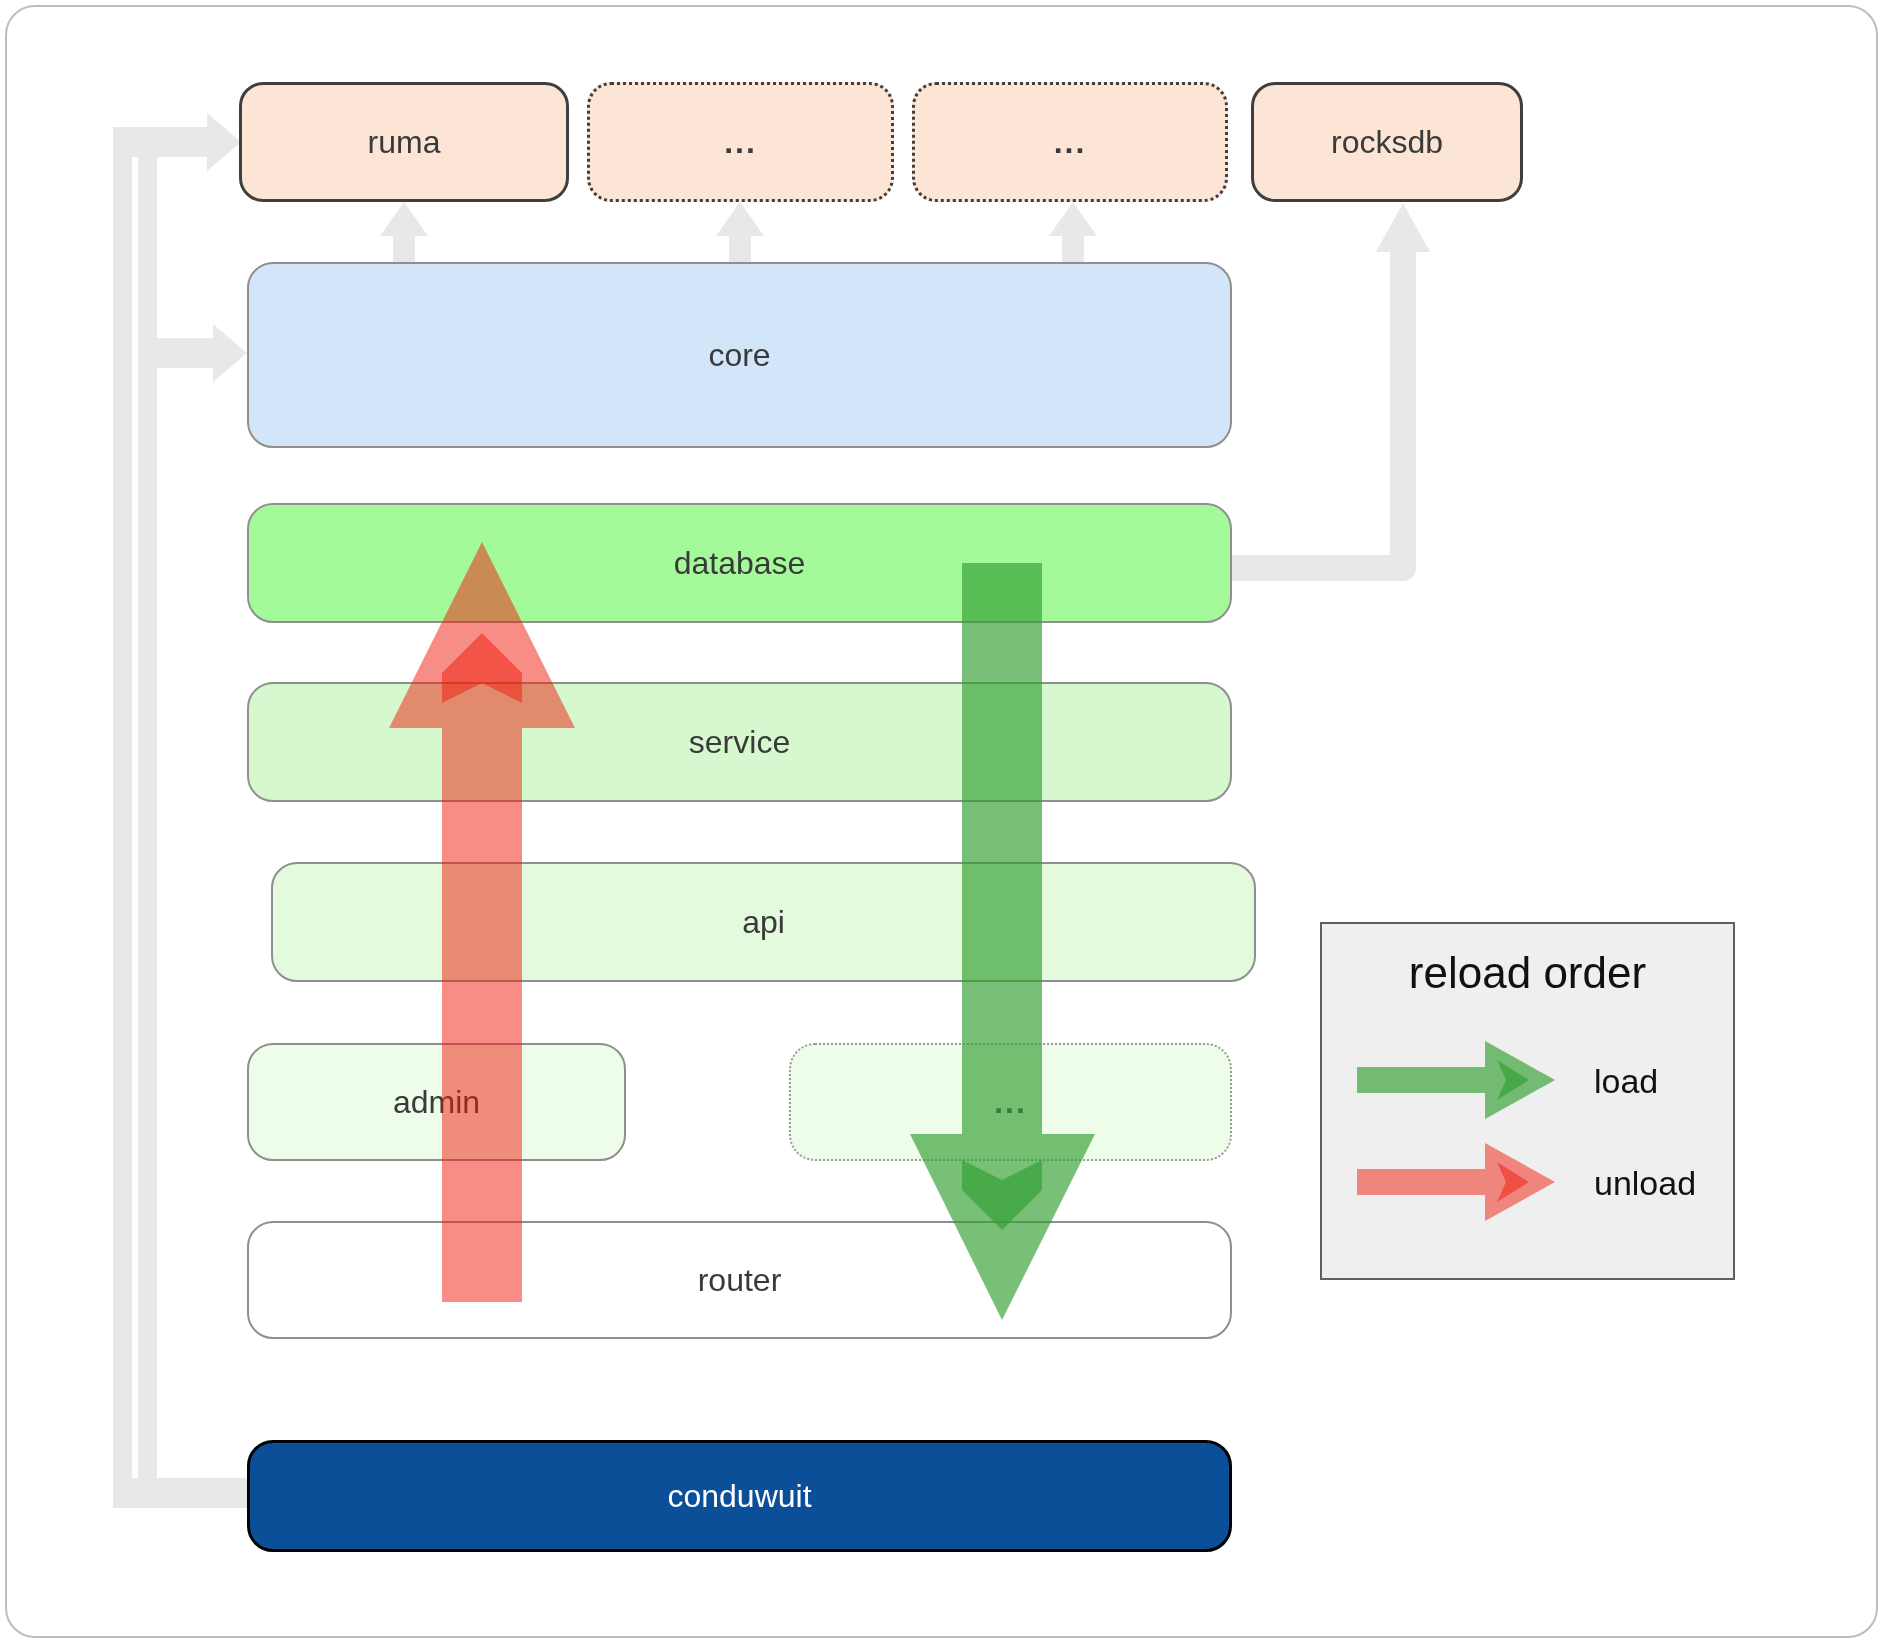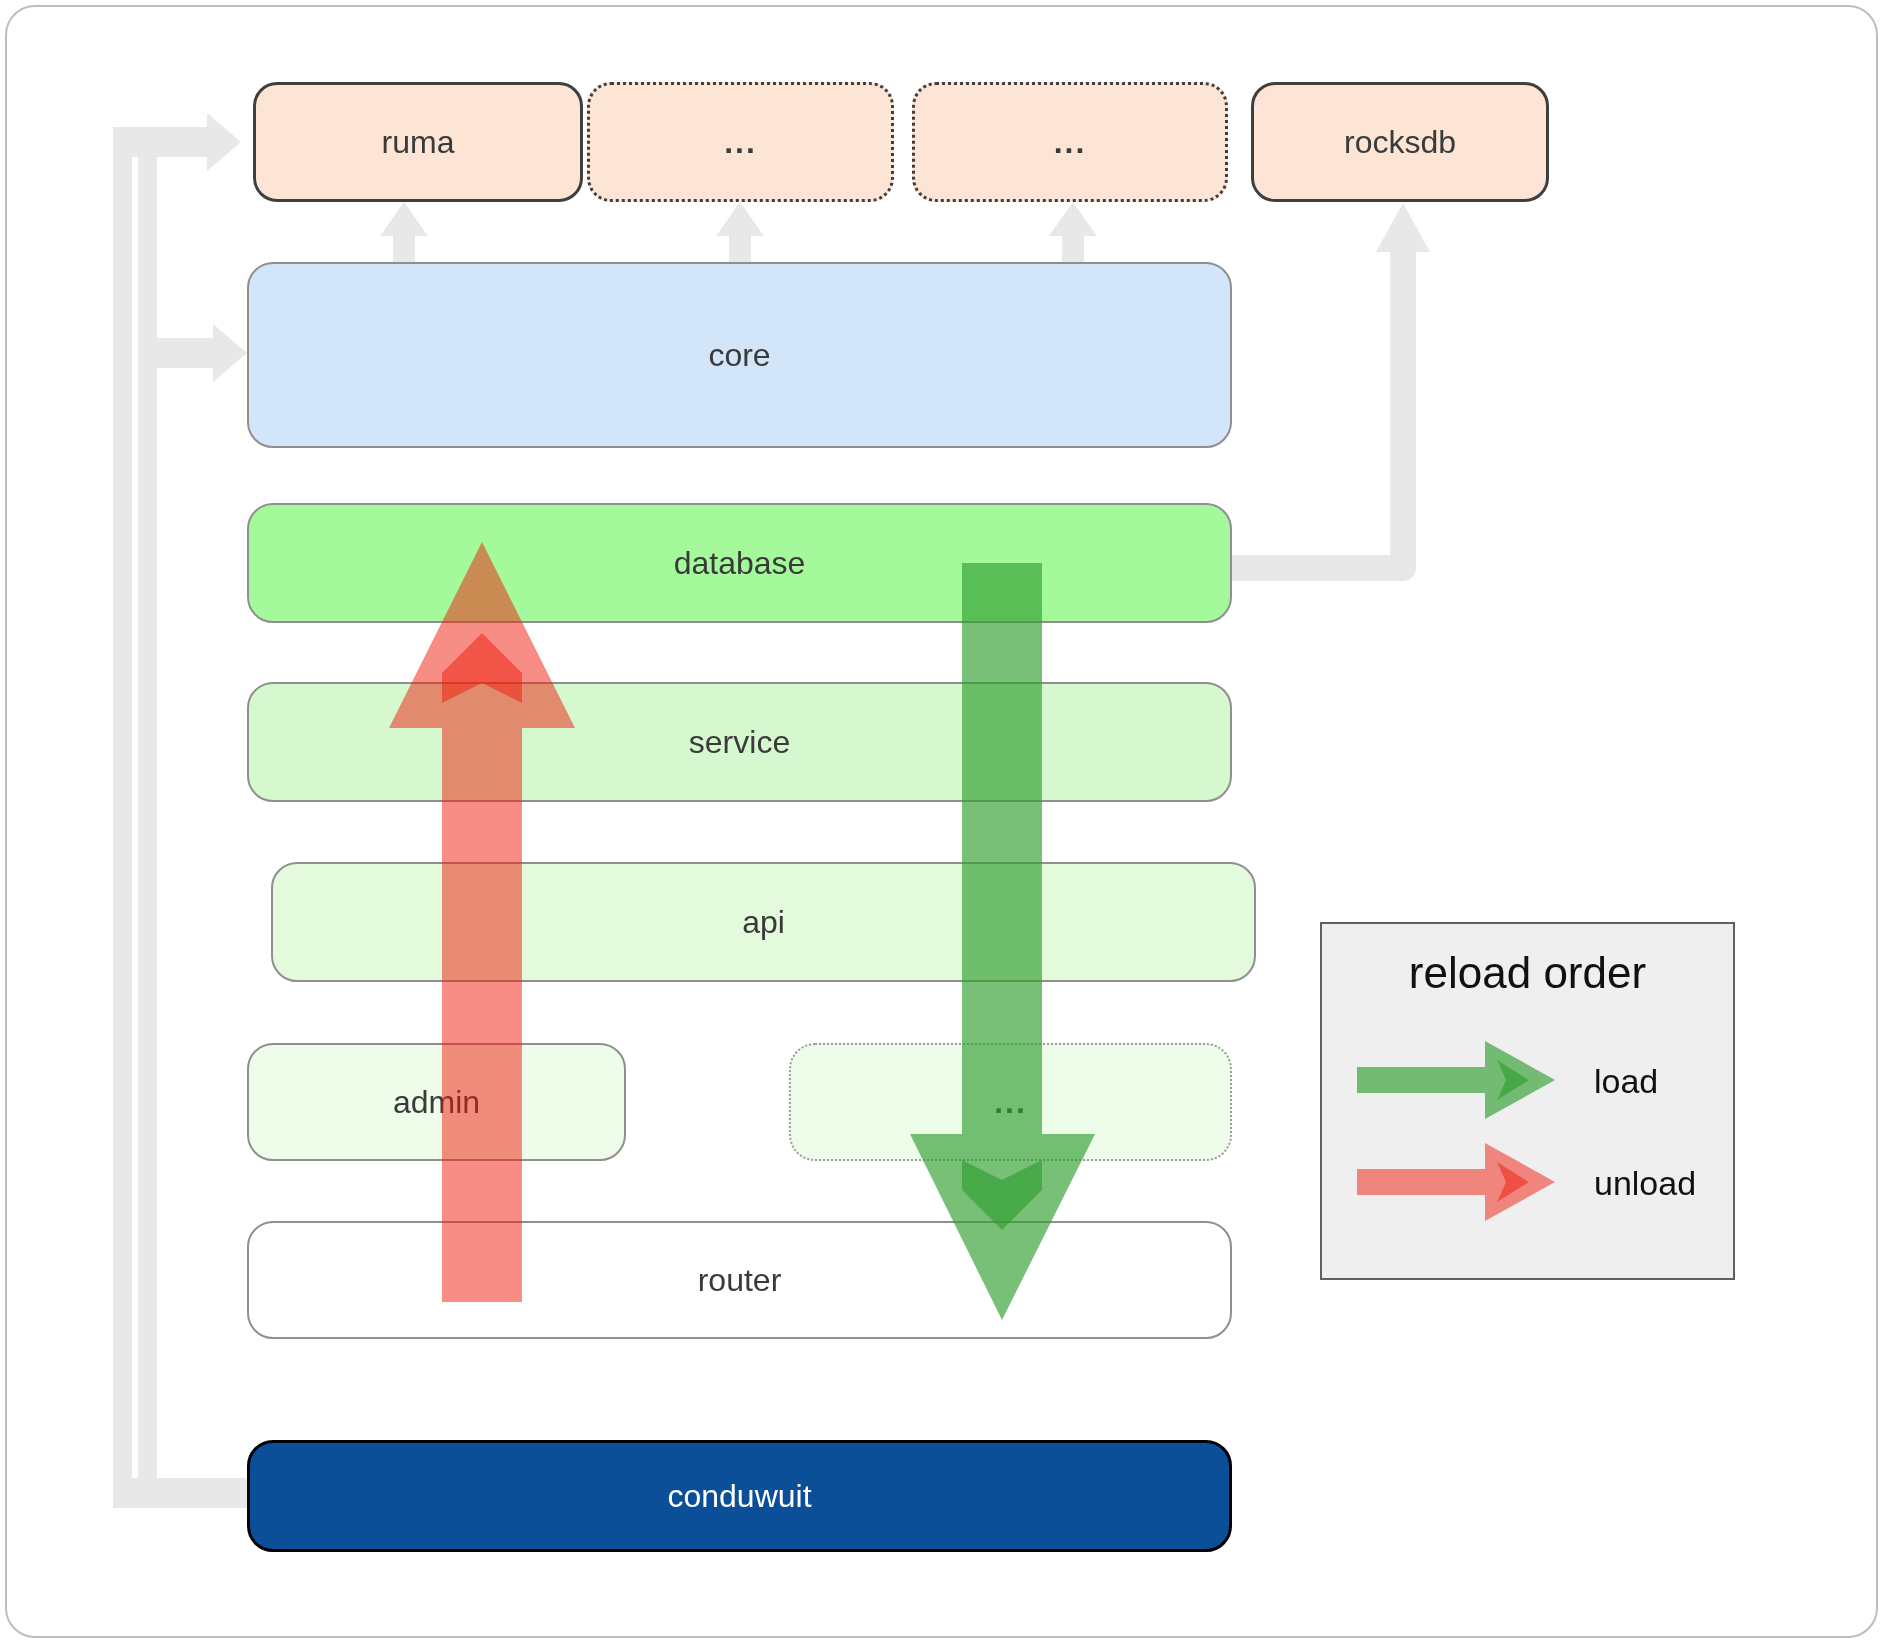--- a/index.html
+++ b/index.html
@@ -53,30 +53,30 @@
       <polygon points="716,236 764,236 740,202"></polygon>
       <rect x="1062" y="232" width="22" height="32"></rect>
       <polygon points="1049,236 1097,236 1073,202"></polygon>
     </g>
     <g>
       <path d="M1232 568 L1403 568 L1403 248" fill="none" stroke="#e8e8e8" stroke-width="26" stroke-linejoin="round"></path>
       <polygon points="1376,252 1430,252 1403,203" fill="#e8e8e8"></polygon>
     </g>
   </svg>
 
-  <div class="box topbox" id="box-ruma" style="left:239px;top:82px;width:330px;height:120px;margin-left:14px;">
+  <div class="box topbox" id="box-ruma" style="left:239px;top:82px;width:330px;height:120px;">
     <span>ruma</span>
   </div>
   <div class="box topbox dotted dots" id="box-dots1" style="left:587px;top:82px;width:307px;height:120px;">
     <span>...</span>
   </div>
   <div class="box topbox dotted dots" id="box-dots2" style="left:912px;top:82px;width:316px;height:120px;">
     <span>...</span>
   </div>
-  <div class="box topbox" id="box-rocksdb" style="left:1251px;top:82px;width:298px;height:120px;">
+  <div class="box topbox" id="box-rocksdb" style="left:1251px;top:82px;width:272px;height:120px;">
     <span>rocksdb</span>
   </div>
 
   <div class="box row" id="box-database" style="left:247px;top:503px;width:985px;height:120px;">
     <span>database</span>
   </div>
   <div class="box row" id="box-core" style="left:247px;top:262px;width:985px;height:186px;">
     <span>core</span>
   </div>
   <div class="box row" id="box-service" style="left:247px;top:682px;width:985px;height:120px;">

